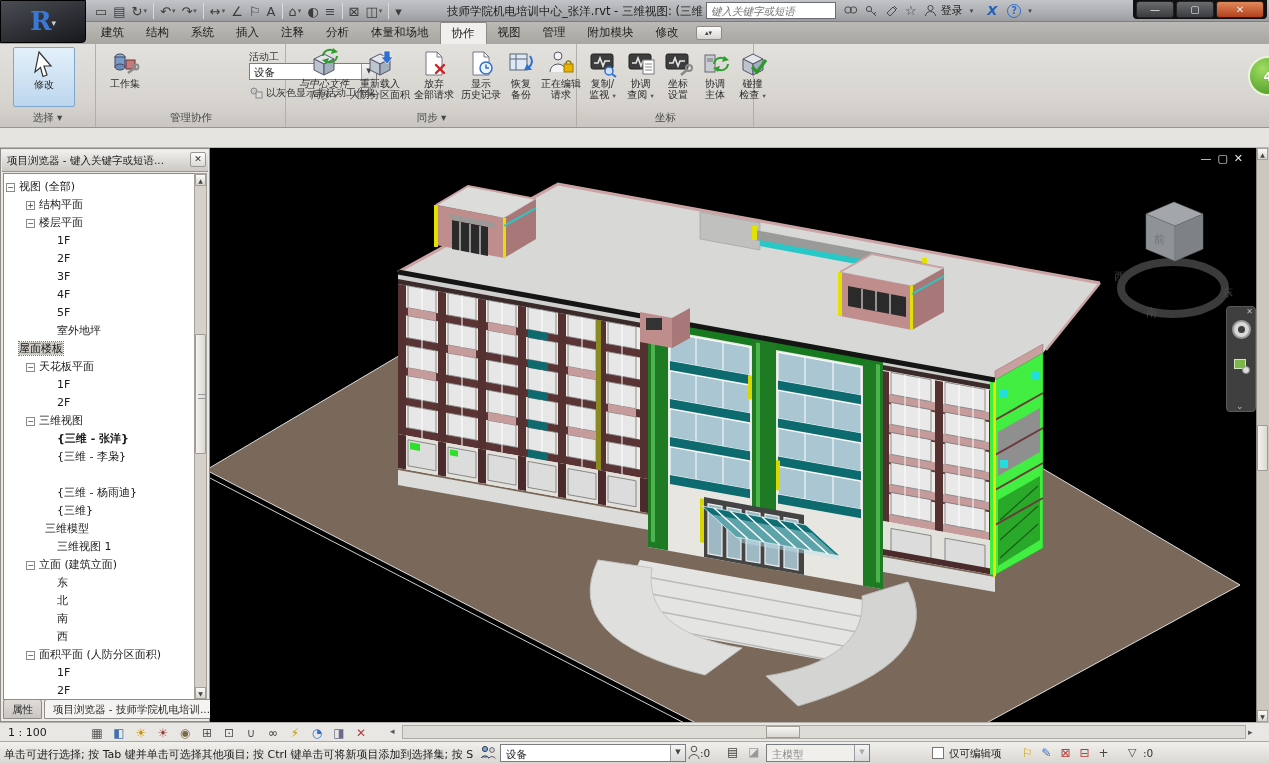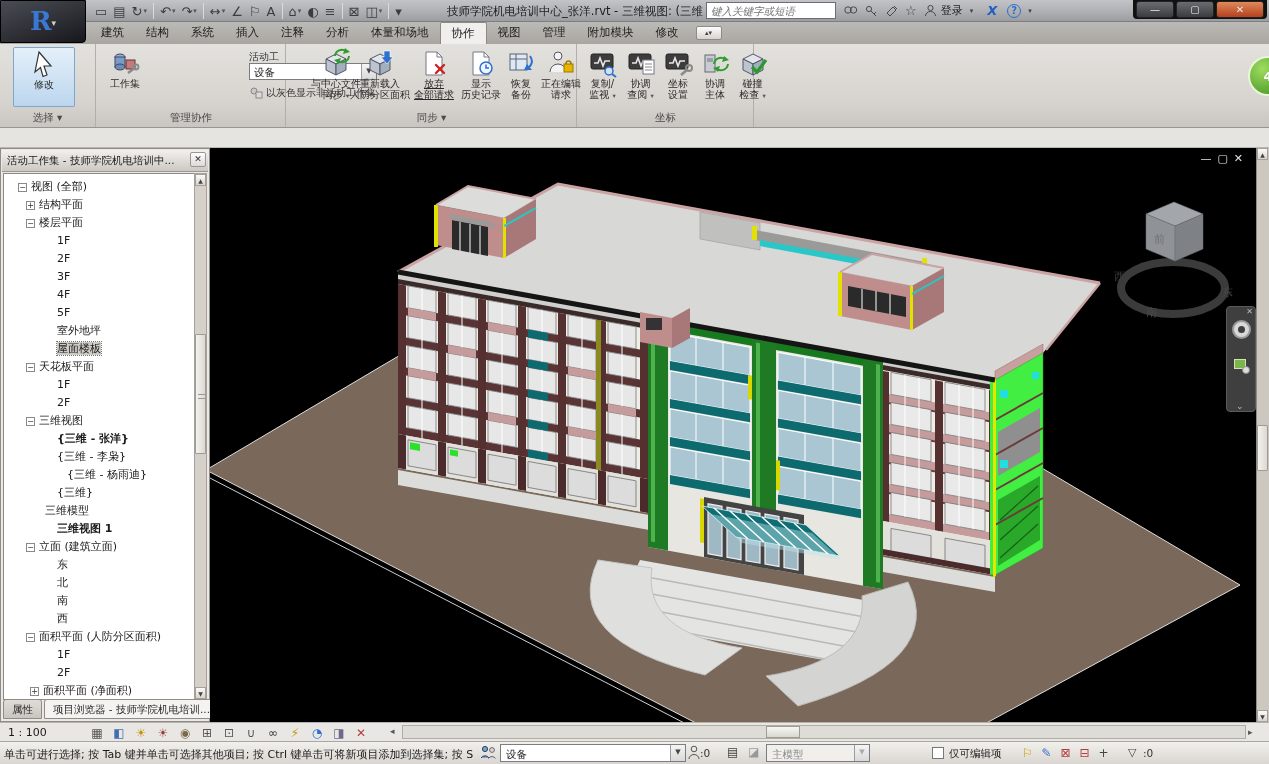--- a/index.html
+++ b/index.html
@@ -255,36 +255,36 @@
             <circle cx="5" cy="5" r="3" fill="#c9c9c9" stroke="#888"></circle>
             <rect x="7" y="6" width="6" height="6" fill="#dcdcdc" stroke="#888"></rect>
           </svg>
         <span style="white-space:nowrap;">以灰色显示非活动工作集</span>
       </div>
       <div class="plabel">管理协作</div>
     </div>
 
     <div class="rpanel" style="left:287px;width:290px;">
       <div id="syncbtns">
-          <div class="bigbtn" style="left: 20px; width: 58px;"><svg width="30" height="30" viewBox="0 0 30 30">
+          <div class="bigbtn" style="left: 8px; width: 58px; font-style: italic;"><svg width="30" height="30" viewBox="0 0 30 30">
               <polygon points="5,11 15,6 25,11 15,16" fill="#e3e7ec" stroke="#556"></polygon>
               <polygon points="5,11 15,16 15,27 5,22" fill="#bcc5cf" stroke="#556"></polygon>
               <polygon points="25,11 15,16 15,27 25,22" fill="#a2afbc" stroke="#556"></polygon>
               <path d="M14,8 a7,7 0 0 1 11,-5" stroke="#2e9e2e" stroke-width="2" fill="none"></path>
               <polygon points="24,0 29,4 22,6" fill="#2e9e2e"></polygon>
               <path d="M28,8 a7,7 0 0 1 -11,5" stroke="#2e9e2e" stroke-width="2" fill="none"></path>
               <polygon points="18,16 13,12 20,10" fill="#2e9e2e"></polygon>
             </svg><span>与中心文件</span><br><span>同步 <span class="dd">▾</span></span></div>
           <div class="bigbtn" style="left: 63px; width: 60px;"><svg width="30" height="30" viewBox="0 0 30 30">
               <polygon points="5,11 15,6 25,11 15,16" fill="#e3e7ec" stroke="#556"></polygon>
               <polygon points="5,11 15,16 15,27 5,22" fill="#bcc5cf" stroke="#556"></polygon>
               <polygon points="25,11 15,16 15,27 25,22" fill="#a2afbc" stroke="#556"></polygon>
               <polygon points="19,3 25,3 25,9 28,9 22,16 16,9 19,9" fill="#2f6fd0" stroke="#fff" stroke-width="0.6"></polygon>
             </svg><span>重新载入</span><br><span>人防分区面积</span></div>
-          <div class="bigbtn" style="left: 124px; width: 46px; text-decoration: underline;"><svg width="30" height="30" viewBox="0 0 30 30">
+          <div class="bigbtn" style="left: 124px; width: 46px;"><svg width="30" height="30" viewBox="0 0 30 30">
               <path d="M7,4 h11 l5,5 v18 h-16 z" fill="#fff" stroke="#778"></path>
               <path d="M18,4 v5 h5" fill="none" stroke="#778"></path>
               <g stroke="#cc2222" stroke-width="2.4" stroke-linecap="round">
                 <line x1="17" y1="17" x2="25" y2="25"></line>
                 <line x1="25" y1="17" x2="17" y2="25"></line>
               </g>
             </svg><span>放弃</span><br><span>全部请求</span></div>
           <div class="bigbtn" style="left: 171px; width: 46px;"><svg width="30" height="30" viewBox="0 0 30 30">
               <path d="M7,4 h11 l5,5 v18 h-16 z" fill="#fff" stroke="#778"></path>
               <path d="M18,4 v5 h5" fill="none" stroke="#778"></path>
@@ -349,43 +349,43 @@
     </div>
 
     <div id="ribbadge">4</div>
   </div>
 
   <div id="optstrip"></div>
 
   <div id="main">
 
     <div id="browser">
-      <div id="pbtitle">活动工作集 - 技师学院机电培训中...</div>
+      <div id="pbtitle">项目浏览器 - 键入关键字或短语...</div>
       <div id="pbclose">✕</div>
       <div id="tree">
-          <div class="trow" style="padding-left: 14px;"><span class="texp">−</span><span class="tlabel">视图 (全部)</span></div>
+          <div class="trow" style="padding-left: 2px;"><span class="texp">−</span><span class="tlabel">视图 (全部)</span></div>
           <div class="trow" style="padding-left: 22px;"><span class="texp">+</span><span class="tlabel">结构平面</span></div>
           <div class="trow" style="padding-left: 22px;"><span class="texp">−</span><span class="tlabel">楼层平面</span></div>
           <div class="trow" style="padding-left: 38px;"><span style="display: inline-block; width: 15px;"></span><span class="tlabel">1F</span></div>
           <div class="trow" style="padding-left: 38px;"><span style="display: inline-block; width: 15px;"></span><span class="tlabel">2F</span></div>
           <div class="trow" style="padding-left: 38px;"><span style="display: inline-block; width: 15px;"></span><span class="tlabel">3F</span></div>
           <div class="trow" style="padding-left: 38px;"><span style="display: inline-block; width: 15px;"></span><span class="tlabel">4F</span></div>
           <div class="trow" style="padding-left: 38px;"><span style="display: inline-block; width: 15px;"></span><span class="tlabel">5F</span></div>
           <div class="trow" style="padding-left: 38px;"><span style="display: inline-block; width: 15px;"></span><span class="tlabel">室外地坪</span></div>
-          <div class="trow sel" style="padding-left: 38px;"><span style="display: inline-block; width: 15px;"></span><span class="tlabel">屋面楼板</span></div>
+          <div class="trow sel" style=""><span style="display: inline-block; width: 15px;"></span><span class="tlabel">屋面楼板</span></div>
           <div class="trow" style="padding-left: 22px;"><span class="texp">−</span><span class="tlabel">天花板平面</span></div>
           <div class="trow" style="padding-left: 38px;"><span style="display: inline-block; width: 15px;"></span><span class="tlabel">1F</span></div>
           <div class="trow" style="padding-left: 38px;"><span style="display: inline-block; width: 15px;"></span><span class="tlabel">2F</span></div>
           <div class="trow" style="padding-left: 22px;"><span class="texp">−</span><span class="tlabel">三维视图</span></div>
           <div class="trow bold" style="padding-left: 38px;"><span style="display: inline-block; width: 15px;"></span><span class="tlabel">{三维 - 张洋}</span></div>
           <div class="trow" style="padding-left: 38px;"><span style="display: inline-block; width: 15px;"></span><span class="tlabel">{三维 - 李枭}</span></div>
-          <div class="trow" style="padding-left: 48px;"><span style="display: inline-block; width: 15px;"></span><span class="tlabel">{三维 - 杨雨迪}</span></div>
+          <div class="trow" style="padding-left: 38px; margin-top: 18px;"><span style="display: inline-block; width: 15px;"></span><span class="tlabel">{三维 - 杨雨迪}</span></div>
           <div class="trow" style="padding-left: 38px;"><span style="display: inline-block; width: 15px;"></span><span class="tlabel">{三维}</span></div>
           <div class="trow" style="padding-left: 26px;"><span style="display: inline-block; width: 15px;"></span><span class="tlabel">三维模型</span></div>
-          <div class="trow" style="padding-left: 38px; font-weight: bold;"><span style="display: inline-block; width: 15px;"></span><span class="tlabel">三维视图 1</span></div>
+          <div class="trow" style="padding-left: 38px;"><span style="display: inline-block; width: 15px;"></span><span class="tlabel">三维视图 1</span></div>
           <div class="trow" style="padding-left: 22px;"><span class="texp">−</span><span class="tlabel">立面 (建筑立面)</span></div>
           <div class="trow" style="padding-left: 38px;"><span style="display: inline-block; width: 15px;"></span><span class="tlabel">东</span></div>
           <div class="trow" style="padding-left: 38px;"><span style="display: inline-block; width: 15px;"></span><span class="tlabel">北</span></div>
           <div class="trow" style="padding-left: 38px;"><span style="display: inline-block; width: 15px;"></span><span class="tlabel">南</span></div>
           <div class="trow" style="padding-left: 38px;"><span style="display: inline-block; width: 15px;"></span><span class="tlabel">西</span></div>
           <div class="trow" style="padding-left: 22px;"><span class="texp">−</span><span class="tlabel">面积平面 (人防分区面积)</span></div>
           <div class="trow" style="padding-left: 38px;"><span style="display: inline-block; width: 15px;"></span><span class="tlabel">1F</span></div>
           <div class="trow" style="padding-left: 38px;"><span style="display: inline-block; width: 15px;"></span><span class="tlabel">2F</span></div>
           <div class="trow" style="padding-left: 26px;"><span class="texp">+</span><span class="tlabel">面积平面 (净面积)</span></div>
         </div>

